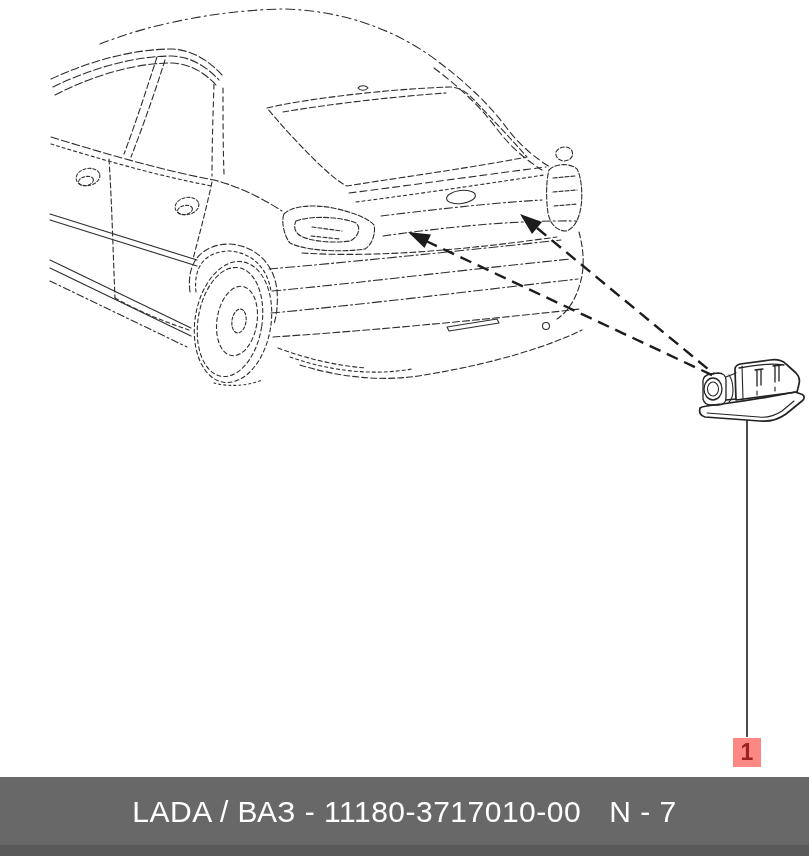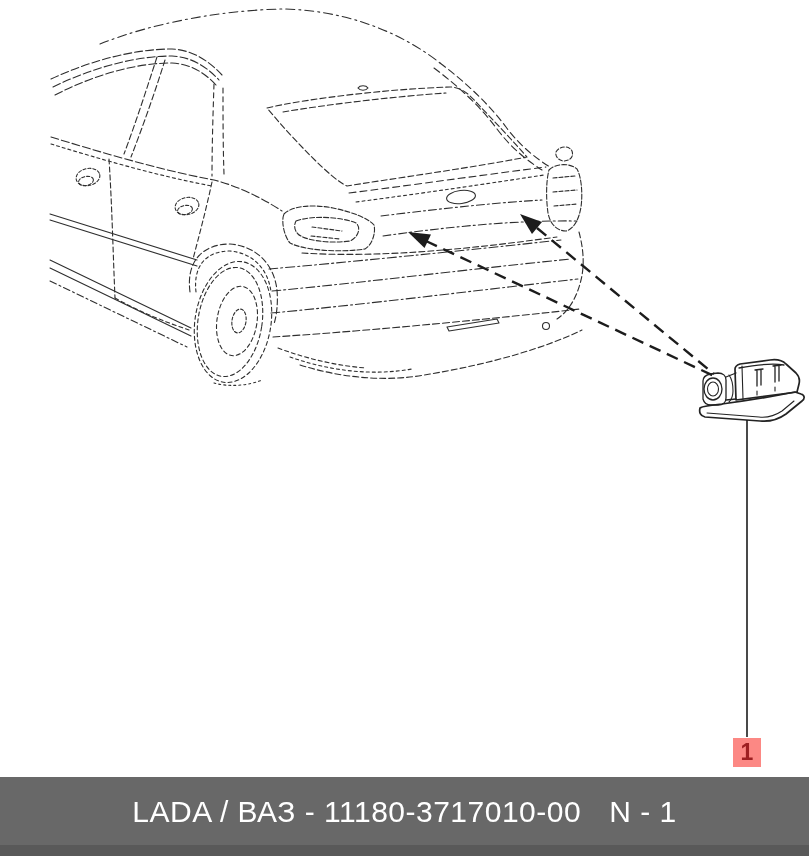--- a/index.html
+++ b/index.html
@@ -166,17 +166,17 @@
 
     <path class="callout-line" d="M747,420 L747,737"></path>
   </svg>
 
   <div class="callout">
     <span>1</span>
   </div>
 
   <div class="footer">
     <span>LADA / ВАЗ - 11180-3717010-00</span>
-    <span>N - 1</span>
+    <span>N - 7</span>
     <div class="footer-strip"></div>
   </div>
 
 </div>
 
 </body></html>

